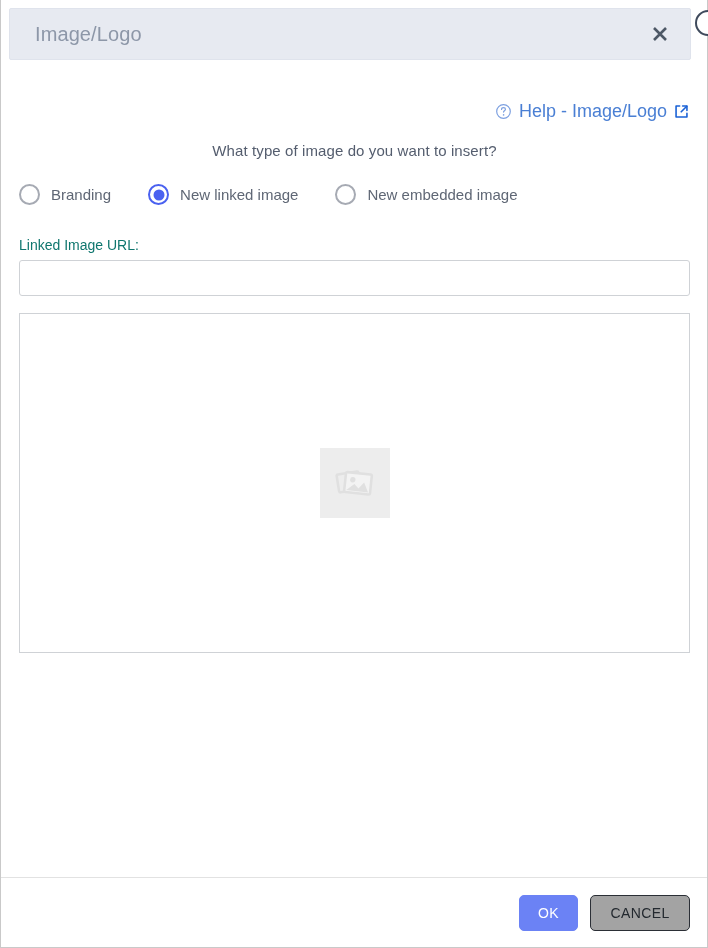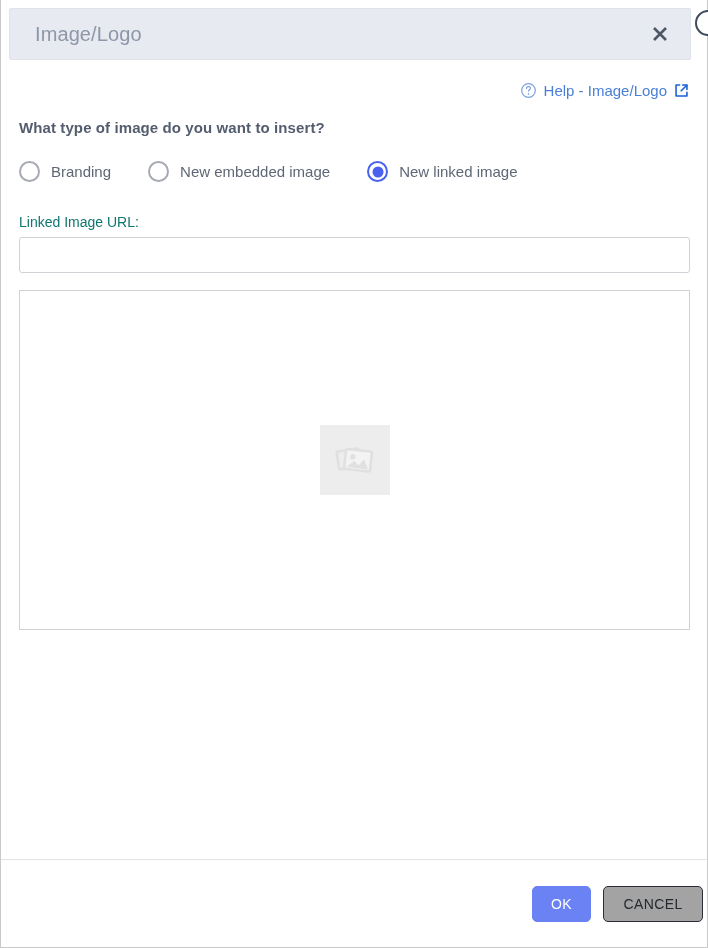--- a/index.html
+++ b/index.html
@@ -23,20 +23,21 @@
     top: 0;
     width: 708px;
     height: 948px;
     box-sizing: border-box;
     border-left: 1px solid #c9c9c9;
     border-right: 1px solid #c9c9c9;
     border-bottom: 1px solid #c9c9c9;
     background: #ffffff;
     display: flex;
     flex-direction: column;
+    gap: 19px;
   }
 
   
   .titlebar {
     position: relative;
     margin: 8px 16px 0 8px;
     height: 52px;
     background: #e7eaf1;
     border: 1px solid #dfe3ec;
     border-radius: 2px;
@@ -94,34 +95,35 @@
     justify-content: flex-end;
     align-items: center;
     margin-top: 22px;
     padding-right: 1px;
   }
   .help-link {
     display: inline-flex;
     align-items: center;
     gap: 7px;
     color: #4a7fd4;
-    font-size: 15px;
+    font-size: 18px;
     cursor: pointer;
     text-decoration: none;
     white-space: nowrap;
   }
   .help-link .help-text { color: #4a7fd4; }
   .help-icon svg, .external-icon svg { display: block; }
 
   .question {
     margin-top: 20px;
     font-size: 15px;
-    font-weight: bold;
+    font-weight: normal;
     color: #545d6e;
     letter-spacing: 0.1px;
+    text-align: center;
   }
 
   
   .radio-group {
     display: flex;
     align-items: center;
     margin-top: 25px;
   }
   .radio-opt {
     display: flex;
@@ -203,25 +205,25 @@
     display: flex;
     align-items: center;
     justify-content: center;
   }
   .img-placeholder svg { display: block; }
 
   
   .footer {
     flex: none;
     border-top: 1px solid #e2e2e2;
-    height: 88px;
+    height: 70px;
     display: flex;
     align-items: center;
     justify-content: flex-end;
-    padding-right: 4px;
+    padding-right: 17px;
     box-sizing: border-box;
     gap: 12px;
   }
   .btn {
     font-family: "Liberation Sans", sans-serif;
     font-size: 14px;
     border-radius: 5px;
     cursor: pointer;
     height: 36px;
     box-sizing: border-box;
@@ -282,28 +284,28 @@
 
     <div class="question">What type of image do you want to insert?</div>
 
     <div class="radio-group">
 
       <label class="radio-opt">
         <span class="radio-mark"></span>
         <span class="radio-label">Branding</span>
       </label>
 
+      <label class="radio-opt selected">
+        <span class="radio-mark"></span>
+        <span class="radio-label">New linked image</span>
+      </label>
+
       <label class="radio-opt">
         <span class="radio-mark"></span>
         <span class="radio-label">New embedded image</span>
-      </label>
-
-      <label class="radio-opt selected">
-        <span class="radio-mark"></span>
-        <span class="radio-label">New linked image</span>
       </label>
 
     </div>
 
     <div class="field-label">Linked Image URL:</div>
     <input class="url-input" type="text" placeholder="" value="" style="">
 
     <div class="preview-box">
       <div class="img-placeholder">
         <svg width="46" height="46" viewBox="0 0 46 46" aria-hidden="true">

